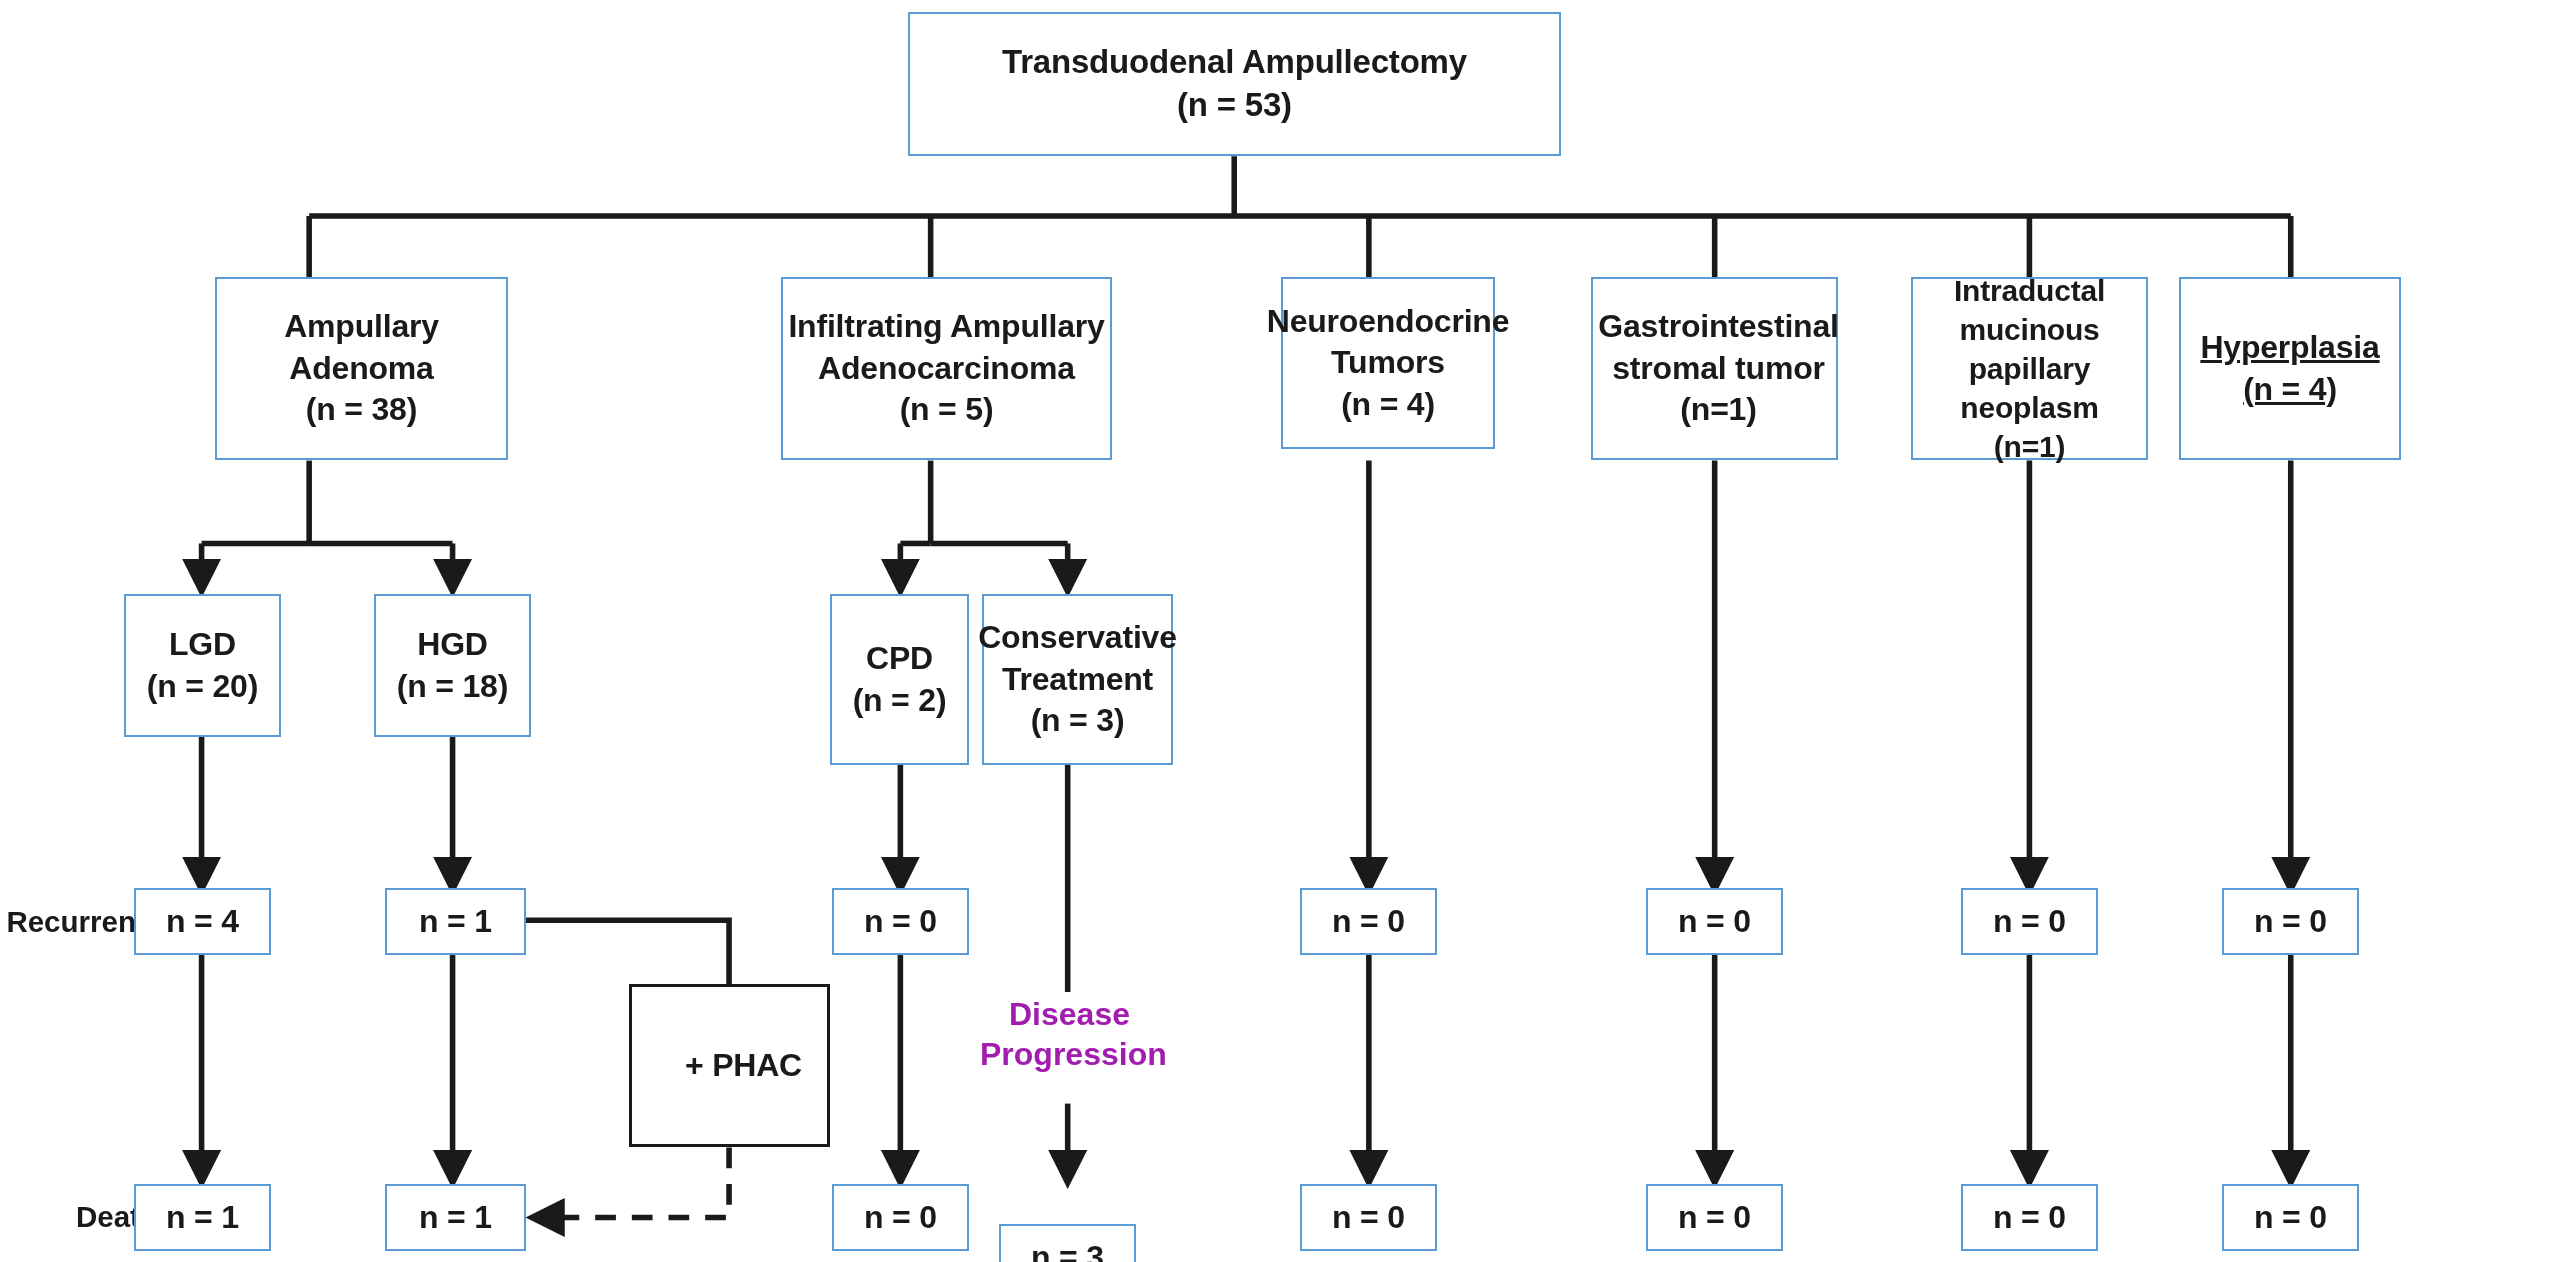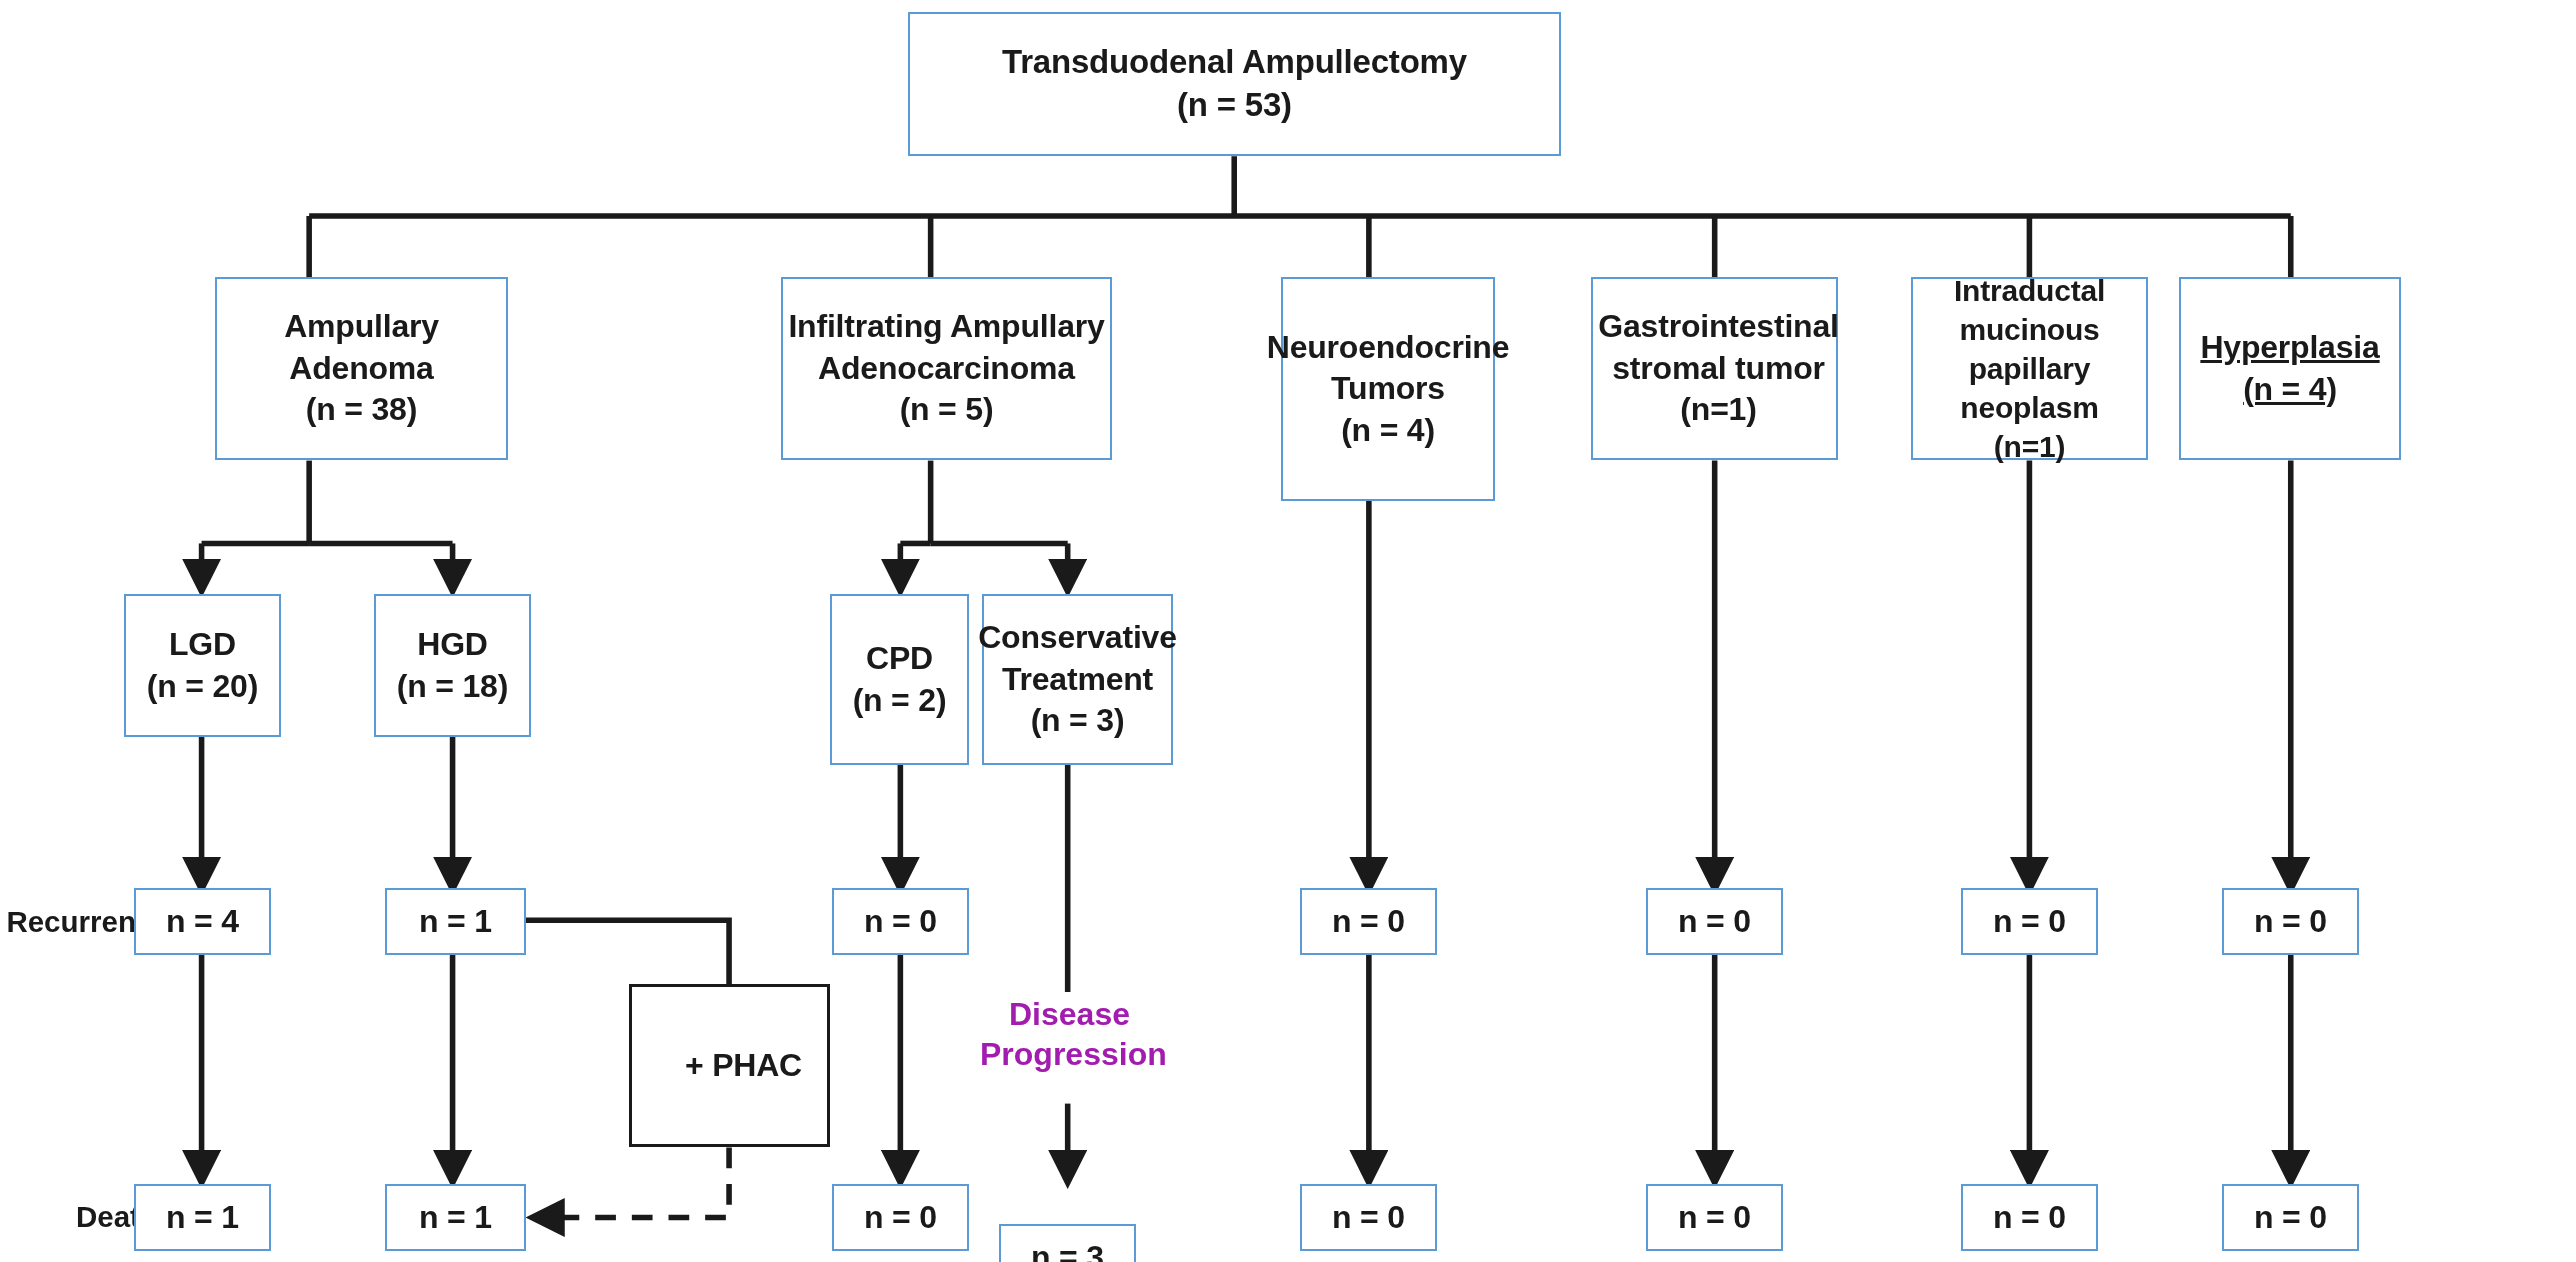--- a/index.html
+++ b/index.html
@@ -158,21 +158,21 @@
 
   <div class="node-box fs-40" style="left:215px; top:277px; width:293px; height:183px;">
     <span class="node-text"><span>Ampullary Adenoma</span><br><span>(n = 38)</span></span>
   </div>
 
   <div class="node-box fs-40" style="left:781px; top:277px; width:331px; height:183px;">
     <span class="node-text"><span>Infiltrating Ampullary
 Adenocarcinoma</span><br><span>(n = 5)</span></span>
   </div>
 
-  <div class="node-box fs-40" style="left:1281px; top:277px; width:214px; height:224px;">
+  <div class="node-box fs-40" style="left:1281px; top:277px; width:214px; height:172px;">
     <span class="node-text"><span>Neuroendocrine
 Tumors</span><br><span>(n = 4)</span></span>
   </div>
 
   <div class="node-box fs-40" style="left:1591px; top:277px; width:247px; height:183px;padding-left:8px;">
     <span class="node-text"><span>Gastrointestinal
 stromal tumor</span><br><span>(n=1)</span></span>
   </div>
 
   <div class="node-box fs-38" style="left:1911px; top:277px; width:237px; height:183px;">

